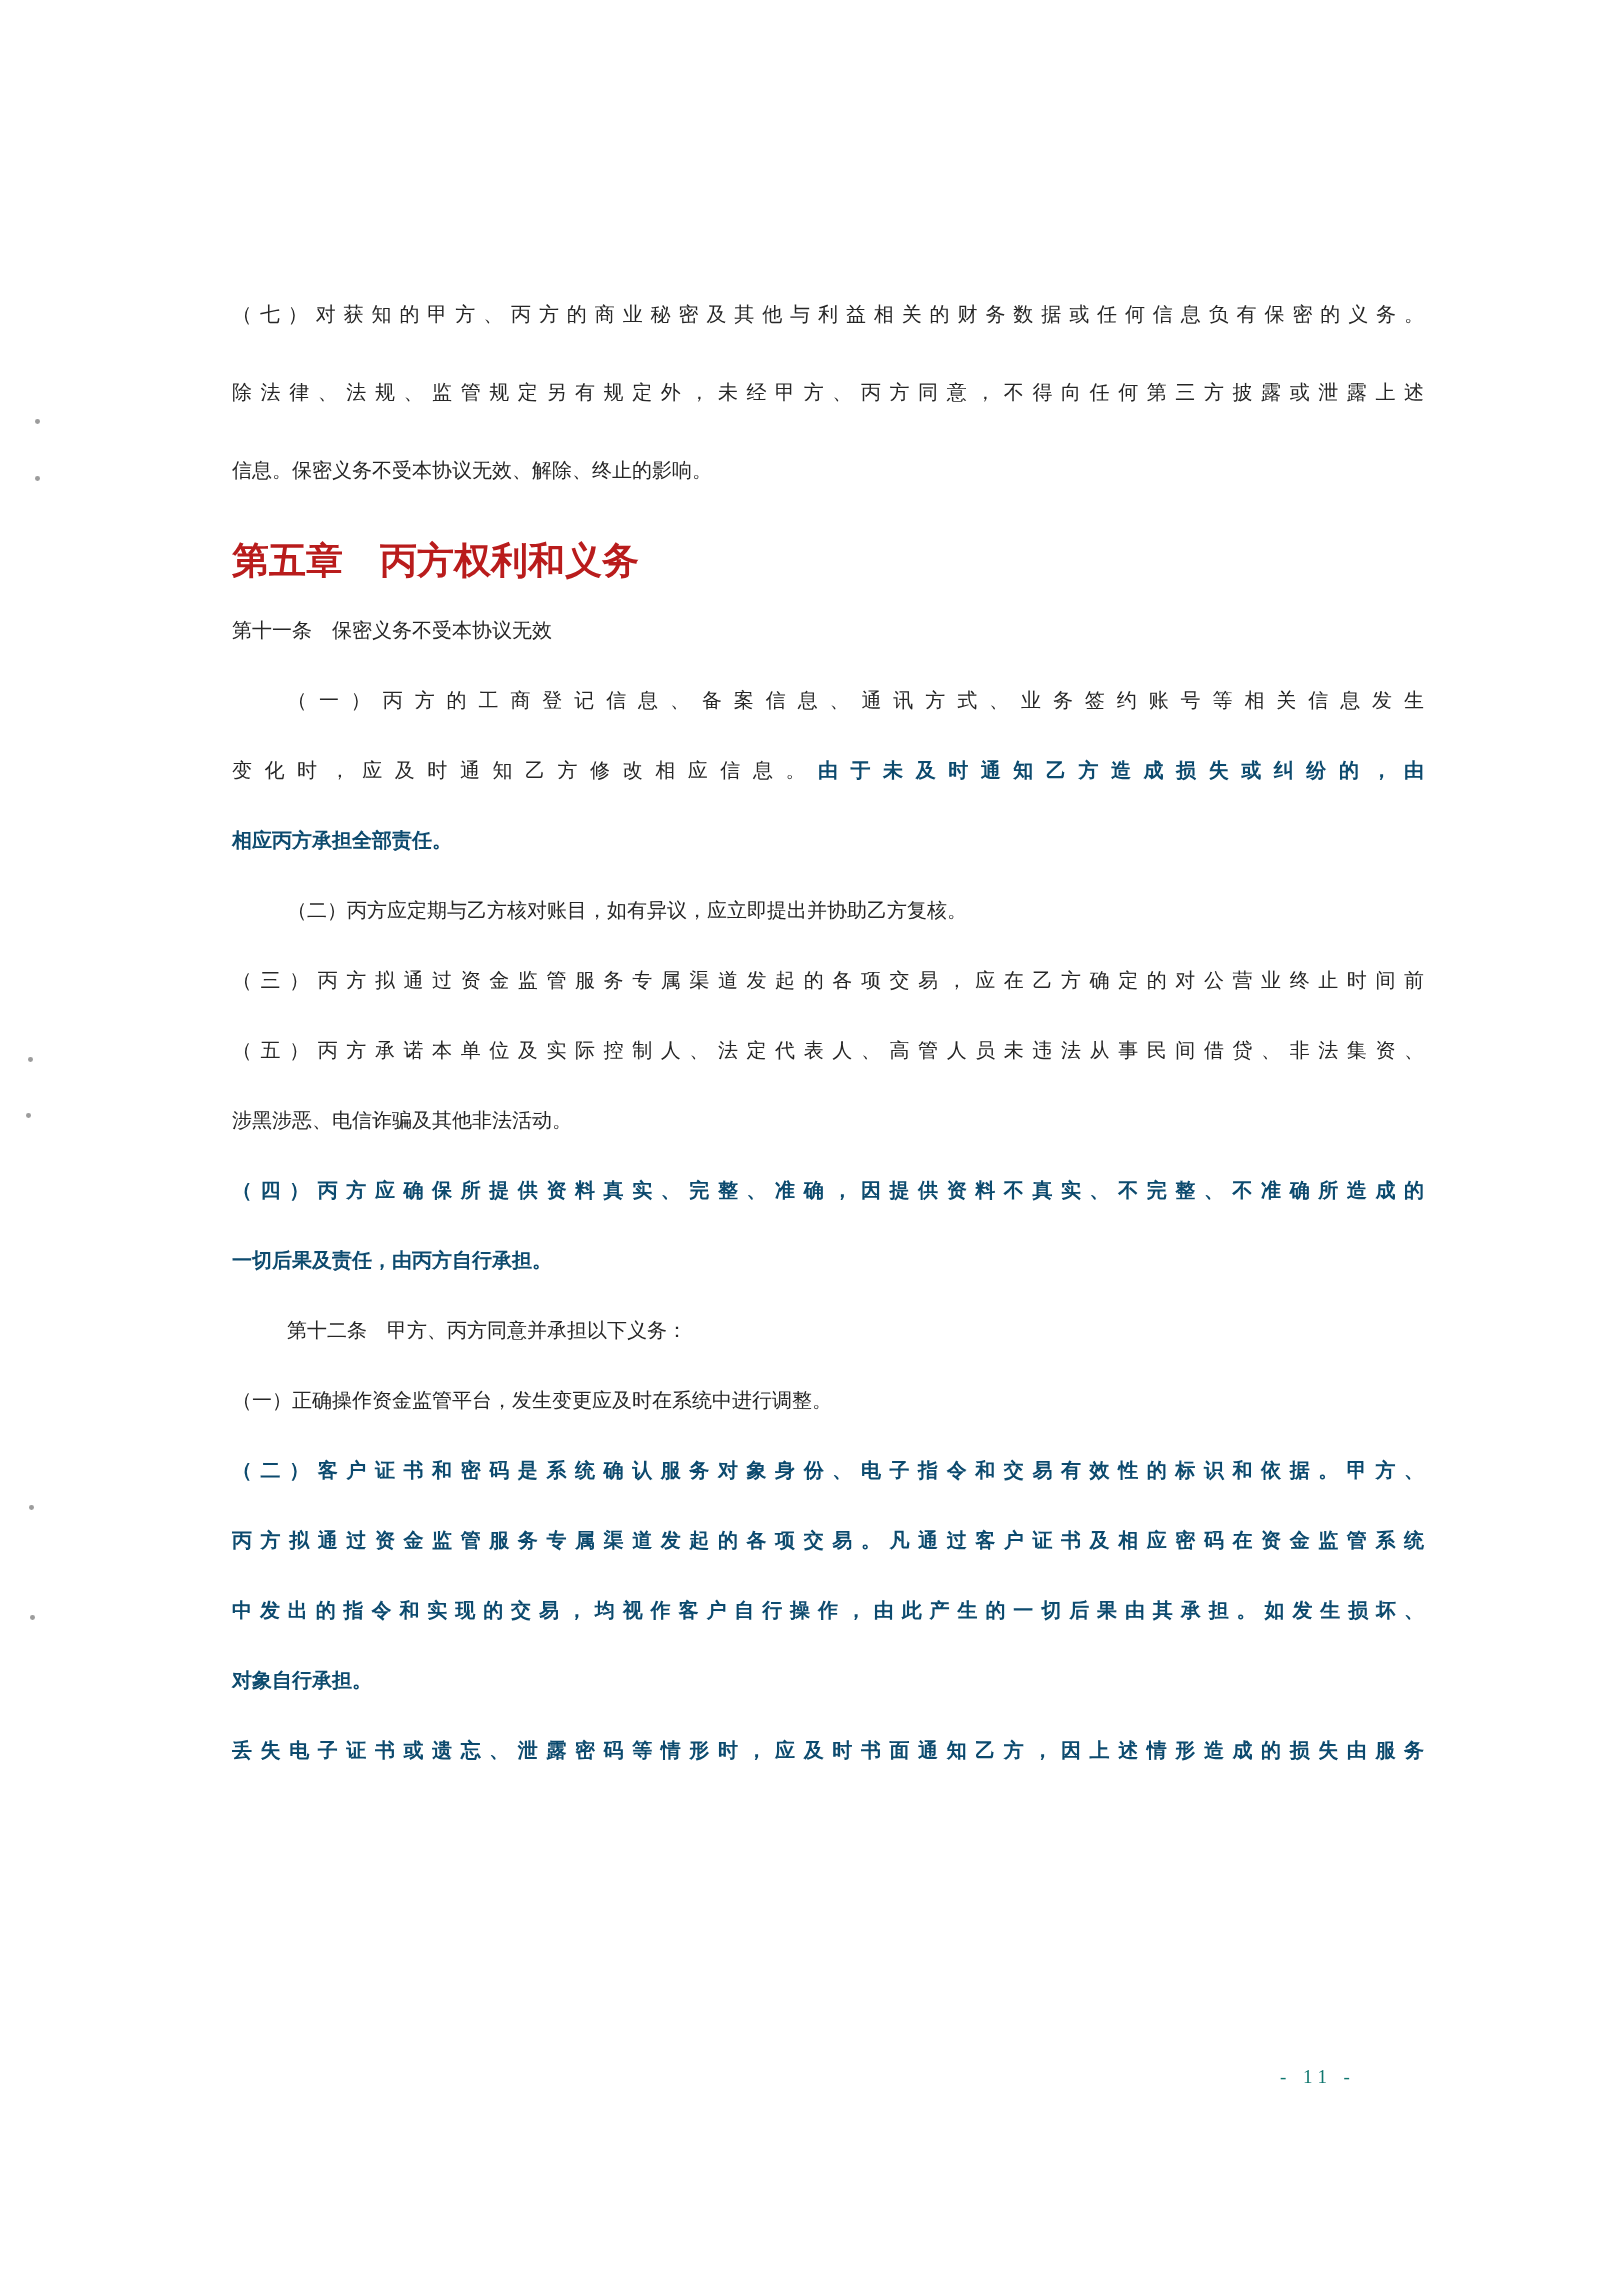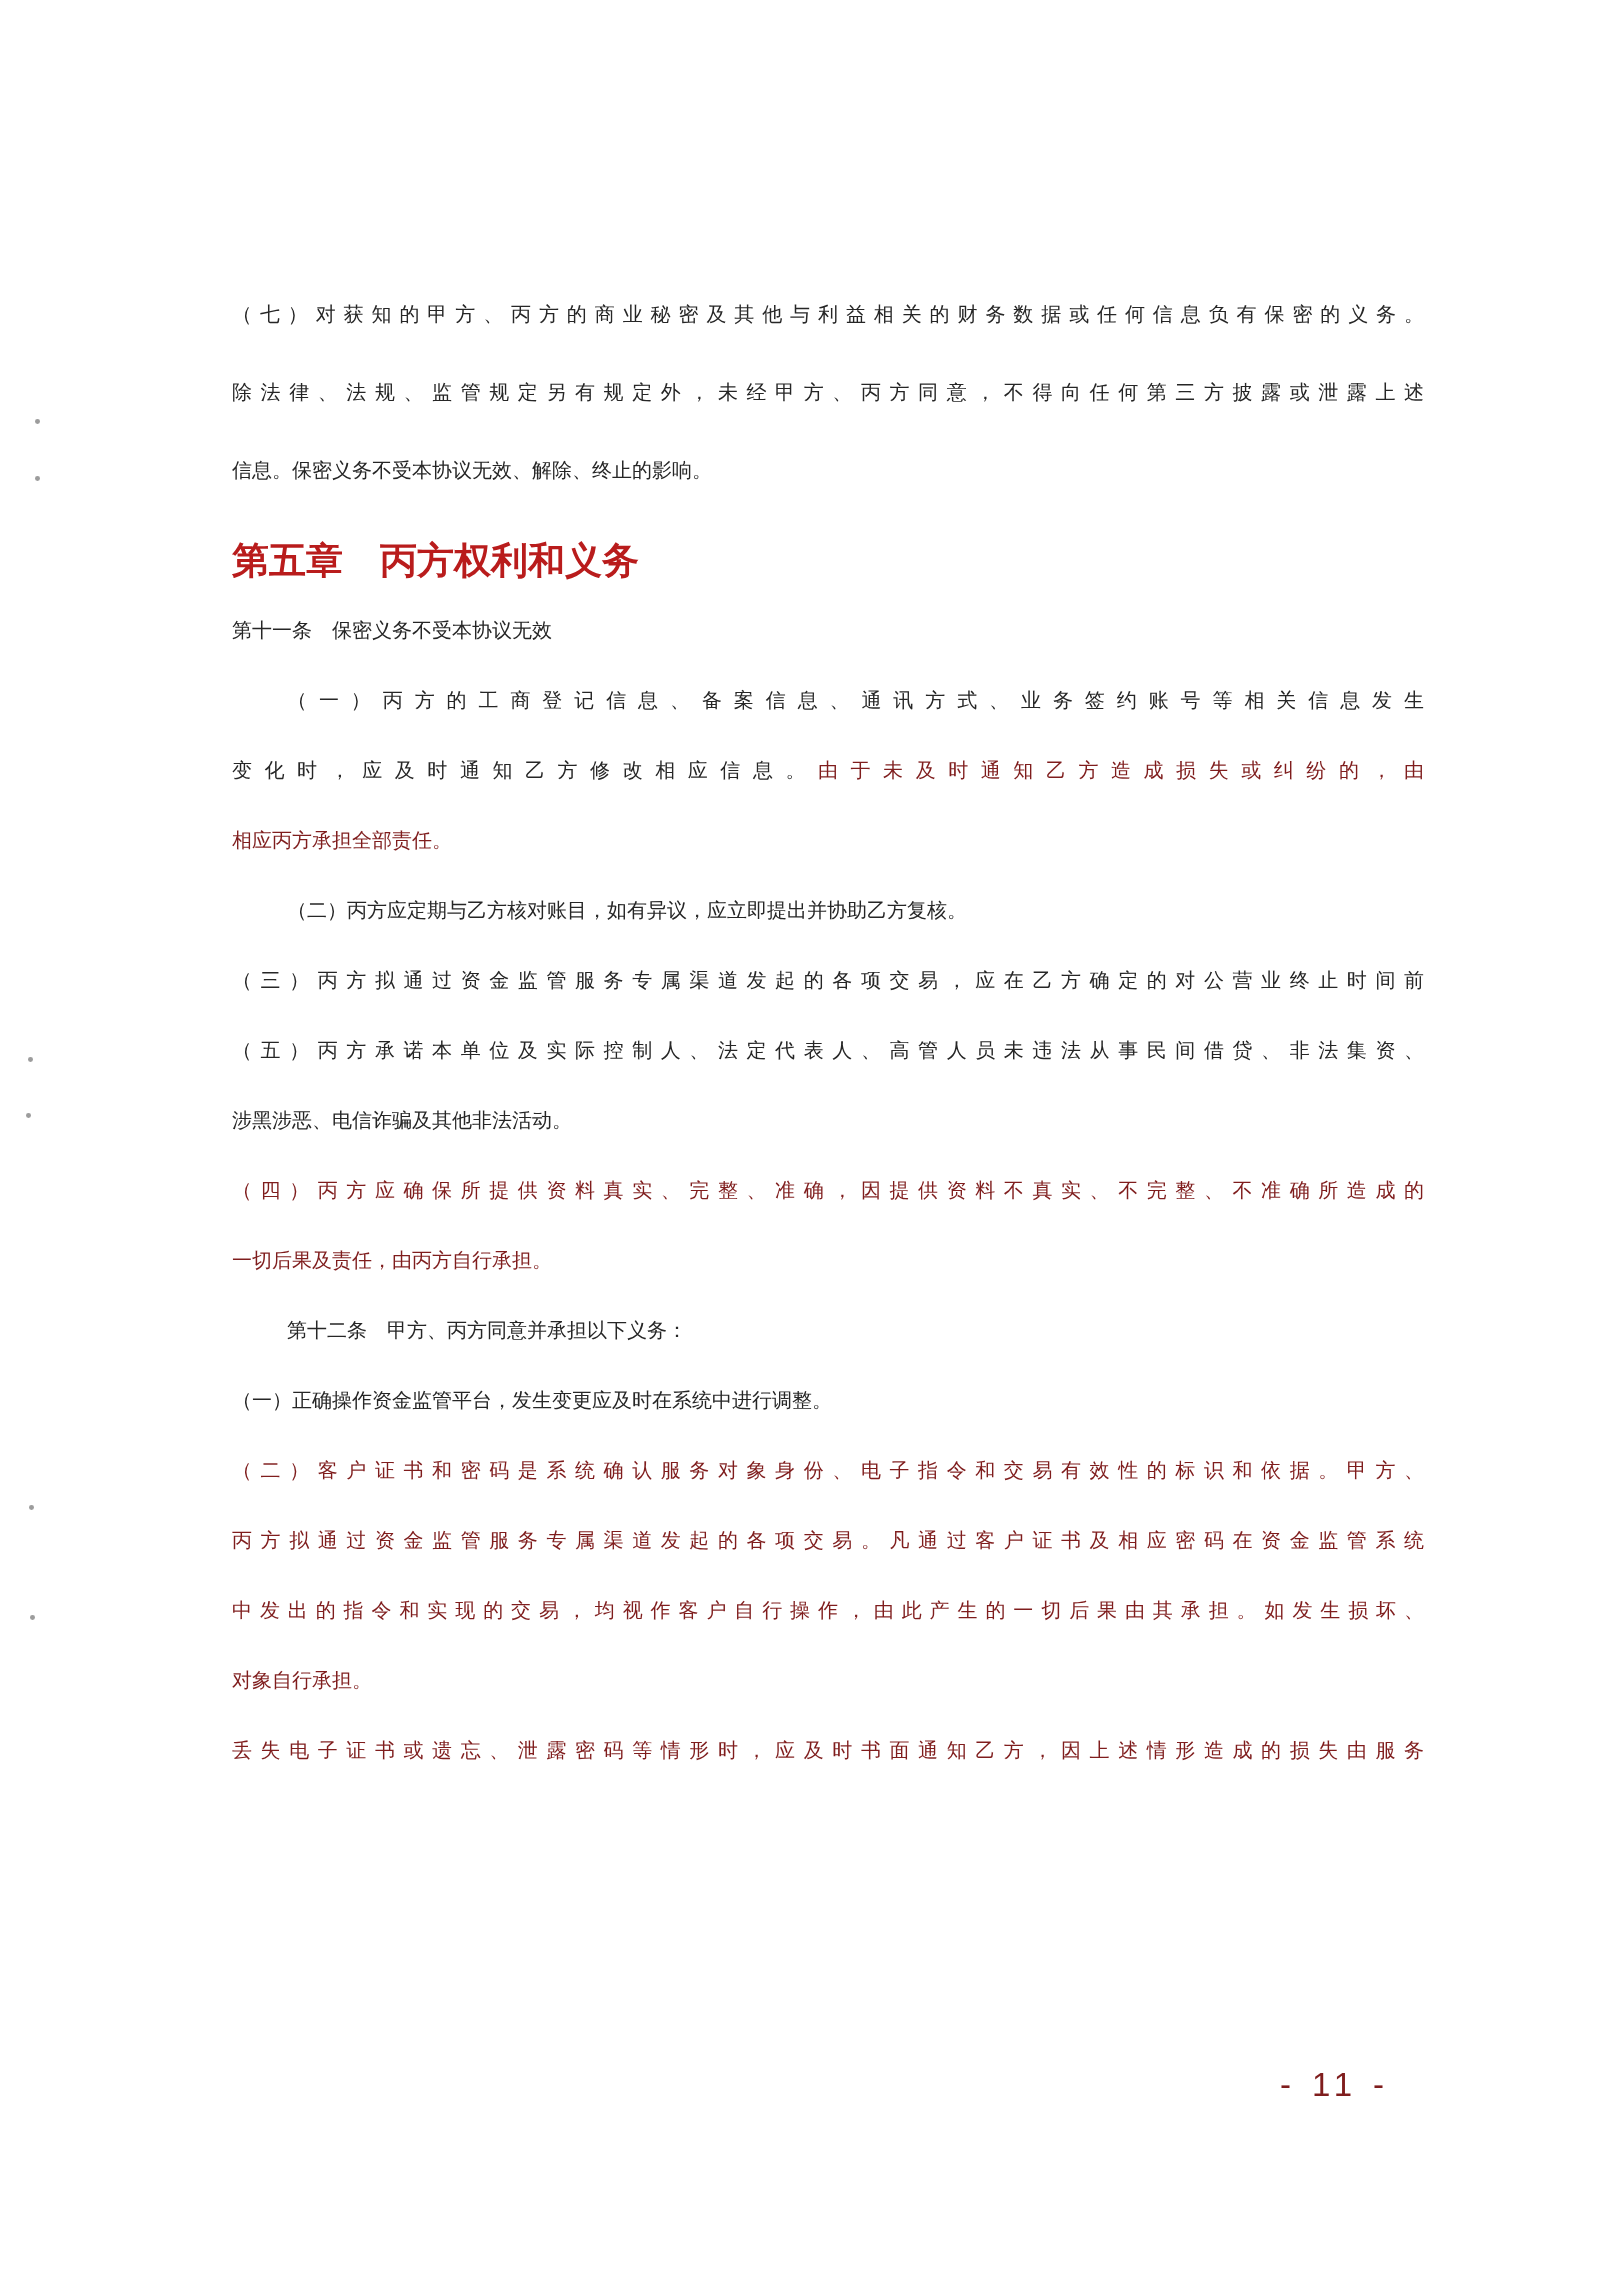--- a/index.html
+++ b/index.html
@@ -39,42 +39,42 @@
   .short {
     text-align-last: left;
   }
   .p7 .line {
     line-height: 78px;
   }
   .indent {
     padding-left: 55px; 
   }
   .bold {
-    font-weight: 400;
+    font-weight: 700;
     font-family: "DejaVu Sans", "Liberation Sans", sans-serif;
-    color: #7f1d1d;
+    color: #0c4a6e;
   }
   .chapter-heading {
     font-size: 37px;
     font-weight: 700;
     line-height: 70px;
     text-align: left;
     color: #b91c1c;
     font-family: "DejaVu Serif", "Liberation Serif", serif;
   }
   .h5-heading { margin-top: 15.6px; }
   .h6-heading { margin-top: 7.8px; }
   .page-number {
     position: absolute;
     left: 1280px;
     top: 2066px;
-    font-size: 33px;
+    font-size: 19px;
     letter-spacing: 5.9px;
-    color: #7f1d1d;
-    font-family: Liberation Sans, sans-serif;
+    color: #0f766e;
+    font-family: Liberation Serif, serif;
   }
   .dot {
     position: absolute;
     width: 4.9px;
     height: 4.9px;
     border-radius: 50%;
     background: #4a4a4a;
     opacity: 0.55;
   }
   .dot1 { left: 35px; top: 419px; }

